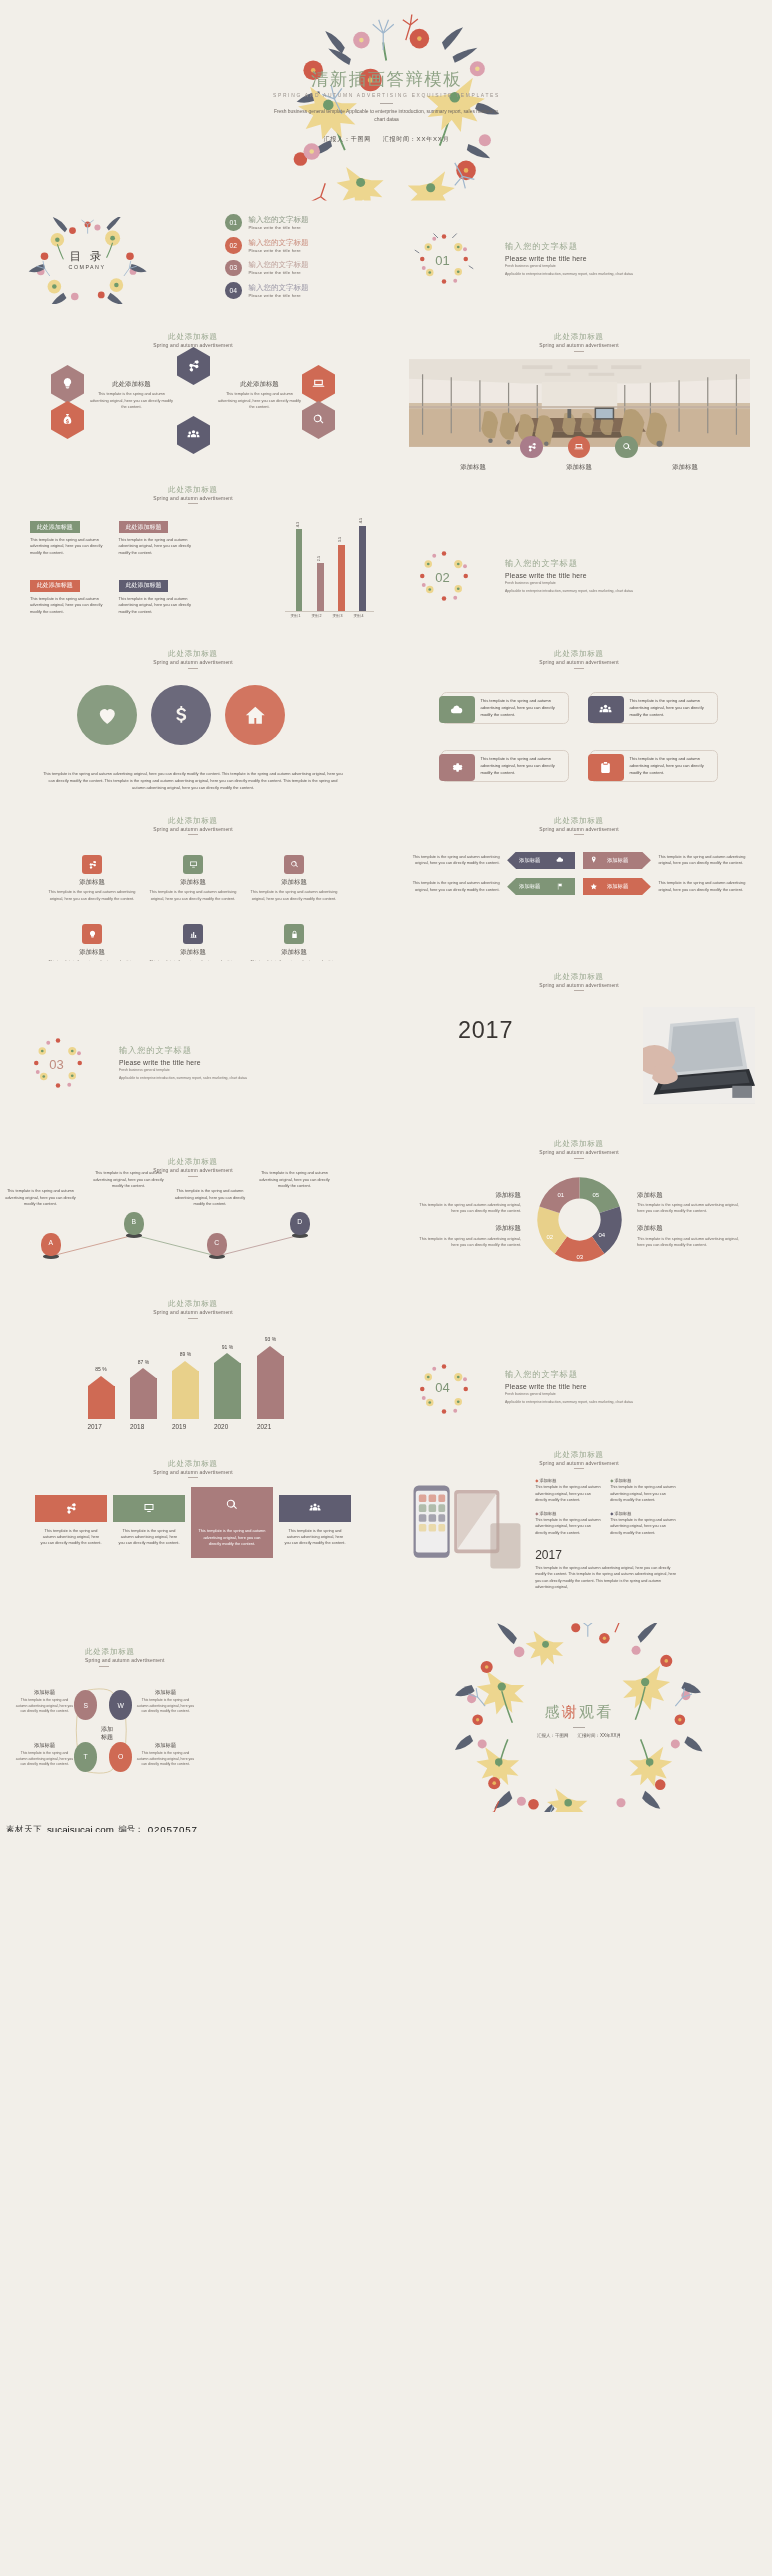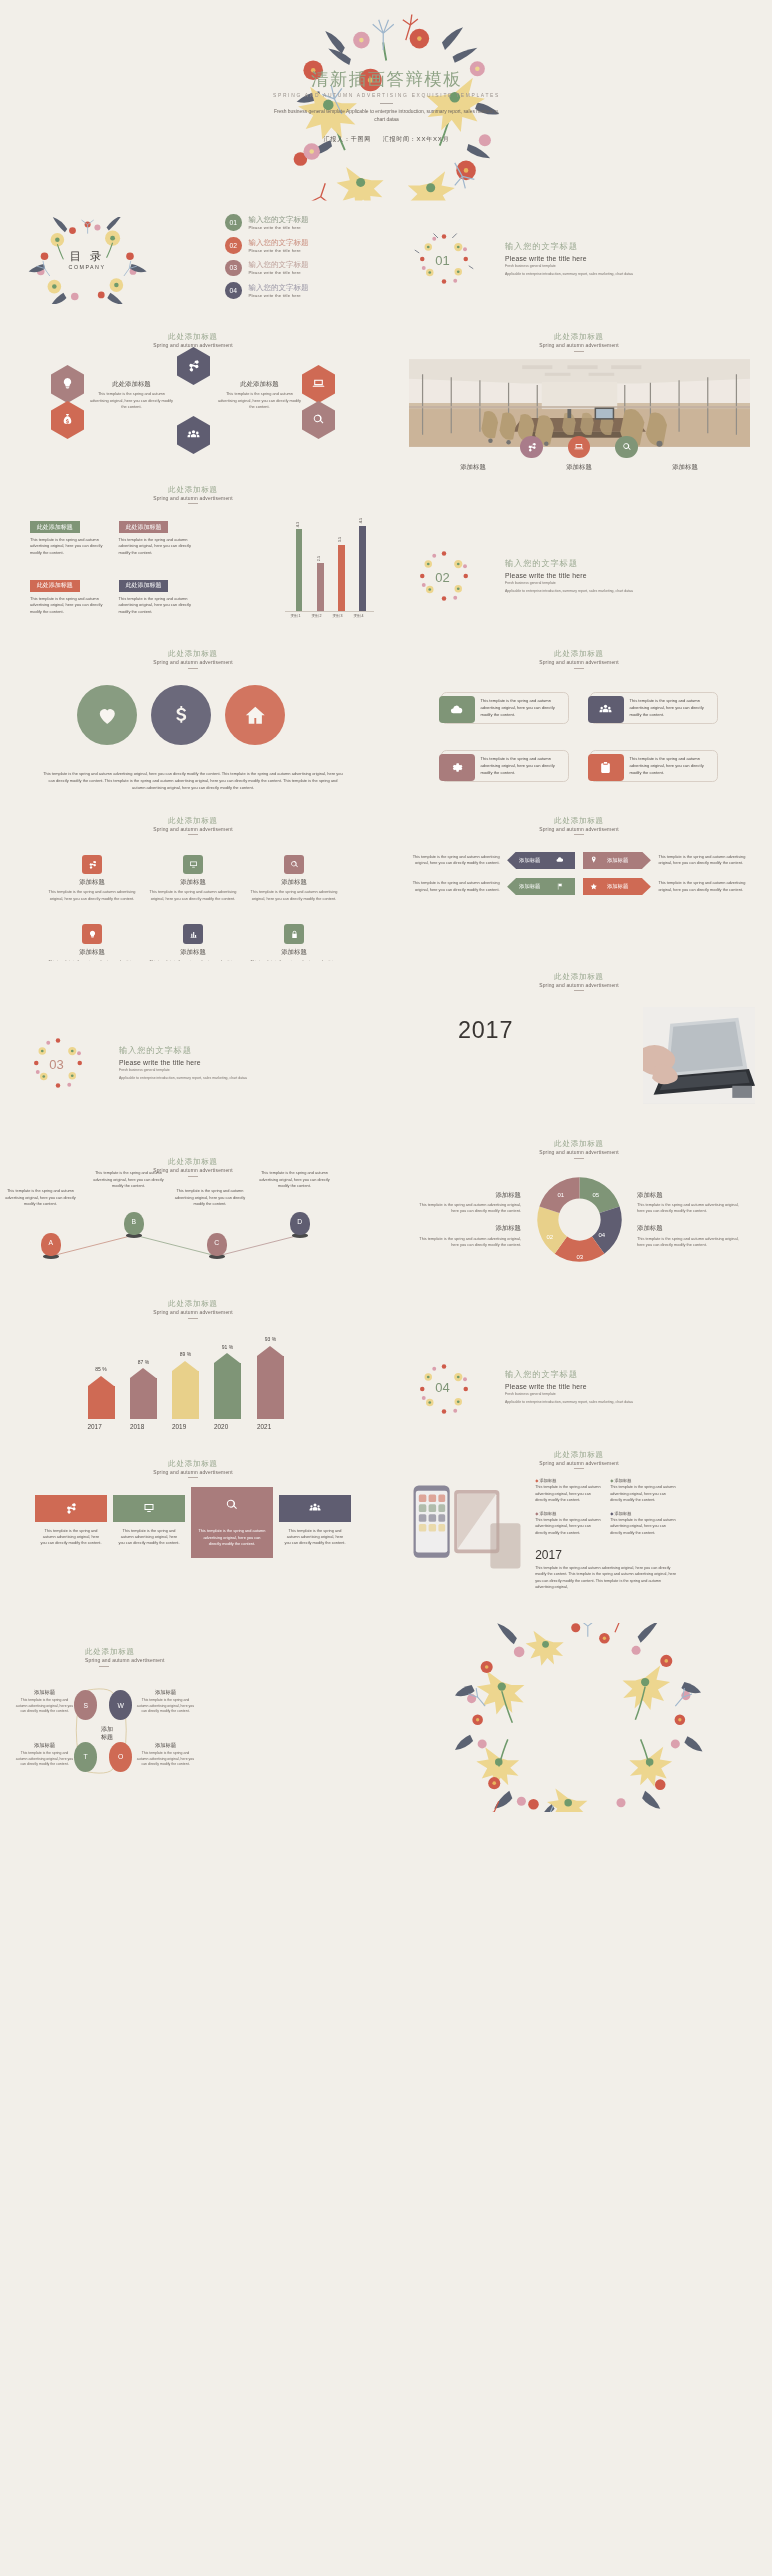--- a/index.html
+++ b/index.html
@@ -1237,20 +1237,26 @@
           <div class="blk-en" style="font-size:3.5px">This template is the spring and autumn advertising original,  here you can directly modify the content.</div>
         </div>
         <div style="position:absolute;left:15px;top:59px;width:59px;text-align:center">
           <div class="blk-cn" style="font-size:5.3px">添加标题</div>
           <div class="blk-en" style="font-size:3.5px">This template is the spring and autumn advertising original,  here you can directly modify the content.</div>
         </div>
         <div style="position:absolute;left:136px;top:59px;width:59px;text-align:center">
           <div class="blk-cn" style="font-size:5.3px">添加标题</div>
           <div class="blk-en" style="font-size:3.5px">This template is the spring and autumn advertising original,  here you can directly modify the content.</div>
         </div>
+      </div>
+      <div class="footer">
+        <span class="f1">素材天下</span>
+        <span class="f2">sucaisucai.com</span>
+        <span class="f3">编号：</span>
+        <span class="f4">02057057</span>
       </div>
     </div>
 
     <div class="slide half" style="height:230px;display:flex;align-items:center;justify-content:center">
       <div style="position:relative;width:249px;height:189px">
         <svg class="flow" style="left:0;top:0" width="249" height="189" viewBox="0 0 330 250">
           <g>
             <g fill="#edd68f">
               <g transform="translate(62,78)">
                   <path d="M0 0 l-20 -15 l5 18 l-18 3 l16 10 l-8 15 l16 -5 l2 17 l10 -13 l11 11 l-2 -16 l17 2 l-12 -12 l13 -11 l-17 0z"></path>
@@ -1330,18 +1336,28 @@
               <path d="M40 110 l-10 -12 M30 98 l-12 -4 M30 98 l-2 -12"></path>
               <path d="M292 110 l10 -12 M302 98 l12 -4 M302 98 l2 -12"></path>
               <path d="M130 242 l-6 14 M124 256 l-12 5"></path>
             </g>
             <g stroke="#cf5b4a" stroke-width="1.6" fill="none">
               <path d="M212 12 l6 -14 M218 -2 l10 -6"></path>
               <path d="M58 236 l-6 14 M52 250 l-12 5"></path>
             </g>
           </g>
         </svg>
+        <div style="position:absolute;left:0;right:0;top:80px;text-align:center">
+          <div style="font-size:15px;letter-spacing:2.3px">
+            <span style="color:#8fa386">感</span><span style="color:#cf6a54">谢</span><span style="color:#8fa386">观看</span>
+          </div>
+          <div style="width:12px;height:0.8px;background:#b0a8a2;margin:5.3px auto"></div>
+          <div style="font-size:4.5px;color:#5b5551">
+            <span>汇报人：千图网</span>
+            <span style="margin-left:7.5px">汇报时间：XX年XX月</span>
+          </div>
+        </div>
       </div>
     </div>
   </div>
 
 </div>
 
 
 </body></html>

